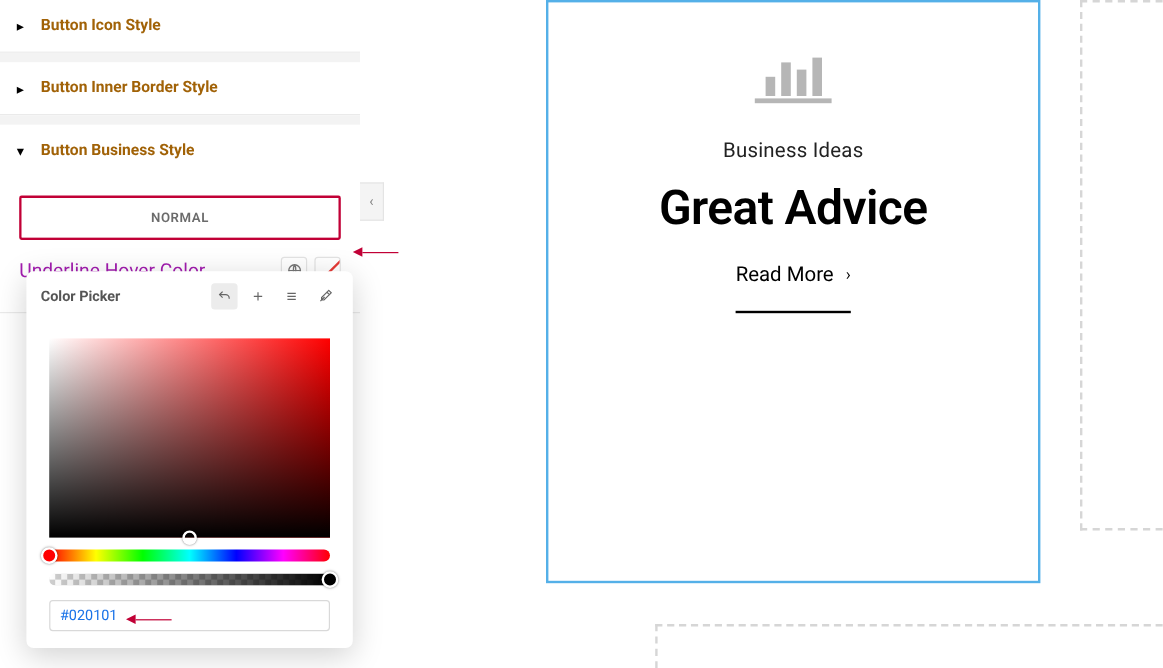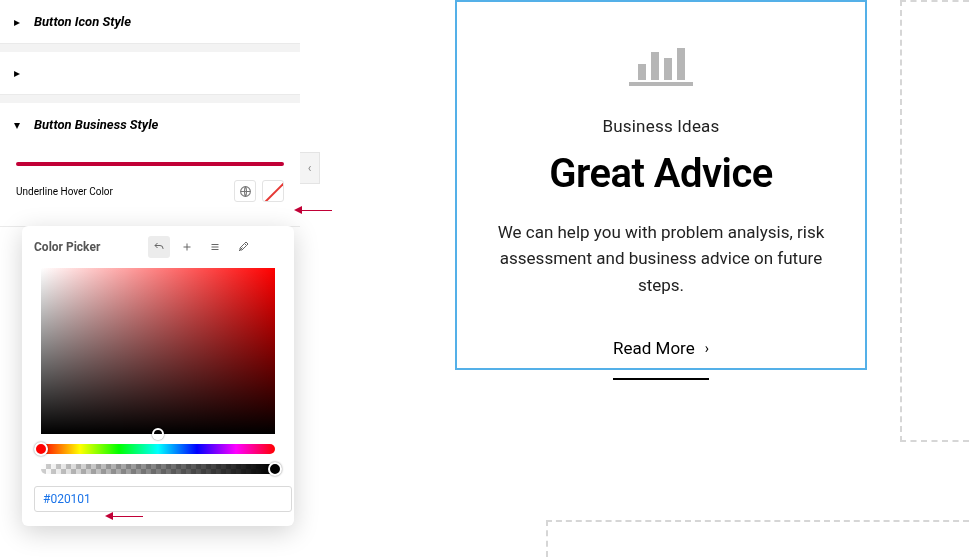--- a/index.html
+++ b/index.html
@@ -5,50 +5,50 @@
 * { margin: 0; padding: 0; box-sizing: border-box; font-family: -apple-system, BlinkMacSystemFont, "Segoe UI", Roboto, Arial, sans-serif; }
 body { background: #ffffff; width: 969px; height: 557px; overflow: hidden; position: relative; }
 
 
 .sidebar { position: absolute; left: 0; top: 0; width: 300px; background: #fff; }
 
 
 .acc-section { background: #fff; border-bottom: 1px solid #eaeaea; }
 .acc-header { display: flex; align-items: center; padding: 14px 10px; cursor: pointer; }
 .acc-arrow { width: 14px; display: inline-flex; justify-content: center; font-size: 12px; color: #000; margin-right: 10px; }
-.acc-title { font-size: 13px; font-weight: 700; color: #000000; font-style: italic; }
+.acc-title { font-size: 13px; font-weight: 700; color: #a16207; }
 .acc-gap { height: 8px; background: #f3f3f3; }
 
 
 .acc-body { padding: 12px 16px; background: #fff; }
 
 
 .tab-row { display: flex; gap: 0; border: 2px solid #c10036; border-radius: 2px; margin: 4px 0 14px; overflow: hidden; }
 .tab { flex: 1; text-align: center; font-size: 11px; letter-spacing: 0.5px; padding: 10px 0; cursor: pointer; background: #fff; color: #6b6b6b; font-weight: 600; }
 .tab.active { background: #b0b4bb; color: #fff; }
 
 
 .collapse-tab { position: absolute; left: 300px; top: 152px; width: 20px; height: 32px; background: #f4f4f4; border: 1px solid #e4e4e4; border-left: none; display:flex; align-items:center; justify-content:center; font-size: 12px; color: #888; cursor:pointer; }
 
 
 .ctrl-row { display:flex; align-items:center; justify-content:space-between; margin-bottom: 12px; }
-.ctrl-label { font-size: 10px; color: #000000; }
+.ctrl-label { font-size: 16px; color: #a21caf; }
 .ctrl-icons { display:flex; gap: 6px; align-items:center; }
 .icon-btn { width: 22px; height: 22px; border: 1px solid #e3e3e3; border-radius: 3px; display:flex; align-items:center; justify-content:center; cursor:pointer; background:#fff; font-size:12px; color:#666; }
 .swatch-nocolor { width: 22px; height: 22px; border: 1px solid #e3e3e3; border-radius:3px; position:relative; background:#fff; cursor:pointer; overflow:hidden; }
 .swatch-nocolor::after { content:""; position:absolute; left:-3px; top:10px; width:30px; height:1.5px; background:#e53935; transform: rotate(-45deg); }
 
 
 .arrow-callout { position:absolute; display:flex; align-items:center; }
 .arrow-line { height:1px; background:#c10036; }
 .arrow-head { width:0; height:0; border-top:4px solid transparent; border-bottom:4px solid transparent; border-right:8px solid #c10036; }
 
 
 .picker { position:absolute; left: 22px; top: 226px; width: 272px; background:#fff; border-radius:6px; box-shadow: 0 6px 26px rgba(0,0,0,0.18); padding: 10px 12px 14px; }
-.picker-header { display:flex; align-items:center; margin-bottom:10px;gap:48px; }
+.picker-header { display:flex; align-items:center; justify-content:space-between; margin-bottom:24px;gap:48px; }
 .picker-title { font-size: 12px; font-weight: 700; color:#555; }
 .picker-tools { display:flex; gap:6px; }
 .tool-btn { width:22px; height:22px; border-radius:3px; display:flex; align-items:center; justify-content:center; font-size:12px; color:#666; cursor:pointer; }
 .tool-btn.filled { background:#ececec; }
 
 .sat-area { width: 234px; height: 166px; margin: 0 auto 10px; position:relative; cursor:crosshair;
   background:
     linear-gradient(to top, #000000, rgba(0,0,0,0)),
     linear-gradient(to right, #ffffff, #ff0000);
 }
@@ -59,26 +59,26 @@
 }
 .hue-handle { position:absolute; left:0; top:-2px; width:14px; height:14px; border-radius:50%; background:#ff0000; border:2px solid #fff; box-shadow:0 0 2px rgba(0,0,0,0.5); transform:translateX(-50%); }
 
 .alpha-strip { width: 234px; height: 10px; margin: 0 auto 12px; border-radius:6px; position:relative; cursor:pointer;
   background:
     linear-gradient(to right, rgba(0,0,0,0), #000000),
     repeating-conic-gradient(#cfcfcf 0% 25%, #fff 0% 50%) 0 0/10px 10px;
 }
 .alpha-handle { position:absolute; right:0; top:-2px; width:14px; height:14px; border-radius:50%; background:#000; border:2px solid #fff; box-shadow:0 0 2px rgba(0,0,0,0.5); transform:translateX(50%); }
 
-.hex-input { width: 258px; margin: 0 auto; display:block; }
+.hex-input { width: 234px; margin: 0 auto; display:block; }
 .hex-field { width:100%; border:1px solid #d9d9d9; border-radius:3px; padding:5px 8px; font-size:12px; color:#1a73e8; background:#fff; }
 .hex-field::selection { background:#bcd8ff; }
 
 
-.card { position:absolute; left: 455px; top: 0; width: 412px; height: 370px; border: 2px solid #54b0e8; background:#fff; padding-top: 36px; text-align:center; }
+.card { position:absolute; left: 455px; top: 0; width: 412px; height: 486px; border: 2px solid #54b0e8; background:#fff; padding-top: 36px; text-align:center; }
 .card-icon { width:64px; height:48px; margin: 0 auto 30px; display:flex; align-items:flex-end; gap:5px; border-bottom: 4px solid #b6b6b6; justify-content:center; padding-bottom:2px; }
 .bar { width:8px; background:#b6b6b6; }
 .card-eyebrow { font-size:17px; color:#222; margin-bottom:14px; letter-spacing: 0.2px; }
 .card-title { font-size:40px; font-weight:600; color:#000000; margin-bottom: 22px; letter-spacing: -0.5px; }
 .card-desc { font-size:17px; line-height:1.55; color:#222; padding: 0 40px; margin-bottom: 40px; }
 .readmore { display:inline-flex; align-items:center; gap:10px; font-size:17px; color:#000; text-decoration:none; padding-bottom:20px; border-bottom: 2px solid #000; cursor:pointer; }
 .readmore-chev { font-size:14px; }
 
 
 .dashed-right { position:absolute; left: 900px; top: 0; width: 69px; height: 442px; border-left: 2px dashed #d6d6d6; border-top: 2px dashed #d6d6d6; border-bottom: 2px dashed #d6d6d6; }
@@ -94,31 +94,33 @@
     <div class="acc-header">
       <span class="acc-arrow">▸</span>
       <span class="acc-title">Button Icon Style</span>
     </div>
   </div>
   <div class="acc-gap"></div>
 
   <div class="acc-section">
     <div class="acc-header">
       <span class="acc-arrow">▸</span>
+      <span class="acc-title">Button Inner Border Style</span>
     </div>
   </div>
   <div class="acc-gap"></div>
 
   <div class="acc-section">
     <div class="acc-header">
       <span class="acc-arrow">▾</span>
       <span class="acc-title">Button Business Style</span>
     </div>
     <div class="acc-body">
       <div class="tab-row">
+        <div class="tab">NORMAL</div>
       </div>
       <div class="ctrl-row">
         <span class="ctrl-label">Underline Hover Color</span>
         <div class="ctrl-icons">
           <div class="icon-btn">
             <svg width="13" height="13" viewBox="0 0 24 24" fill="none" stroke="#777" stroke-width="2">
                 <circle cx="12" cy="12" r="9"></circle>
                 <path d="M3 12h18M12 3c2.5 3 2.5 15 0 18M12 3c-2.5 3-2.5 15 0 18"></path>
               </svg>
           </div>
@@ -184,21 +186,20 @@
 
 <div class="card">
   <div class="card-icon">
     <div class="bar" style="height:16px;"></div>
     <div class="bar" style="height:28px;"></div>
     <div class="bar" style="height:22px;"></div>
     <div class="bar" style="height:32px;"></div>
   </div>
   <div class="card-eyebrow">Business Ideas</div>
   <div class="card-title">Great Advice</div>
-  <div class="card-desc">We can help you with problem analysis, risk assessment and business advice on future steps.</div>
   <a class="readmore">
     <span>Read More</span>
     <span class="readmore-chev">›</span>
   </a>
 </div>
 
 <div class="dashed-right"></div>
 <div class="dashed-bottom"></div>
 
 </body></html>

